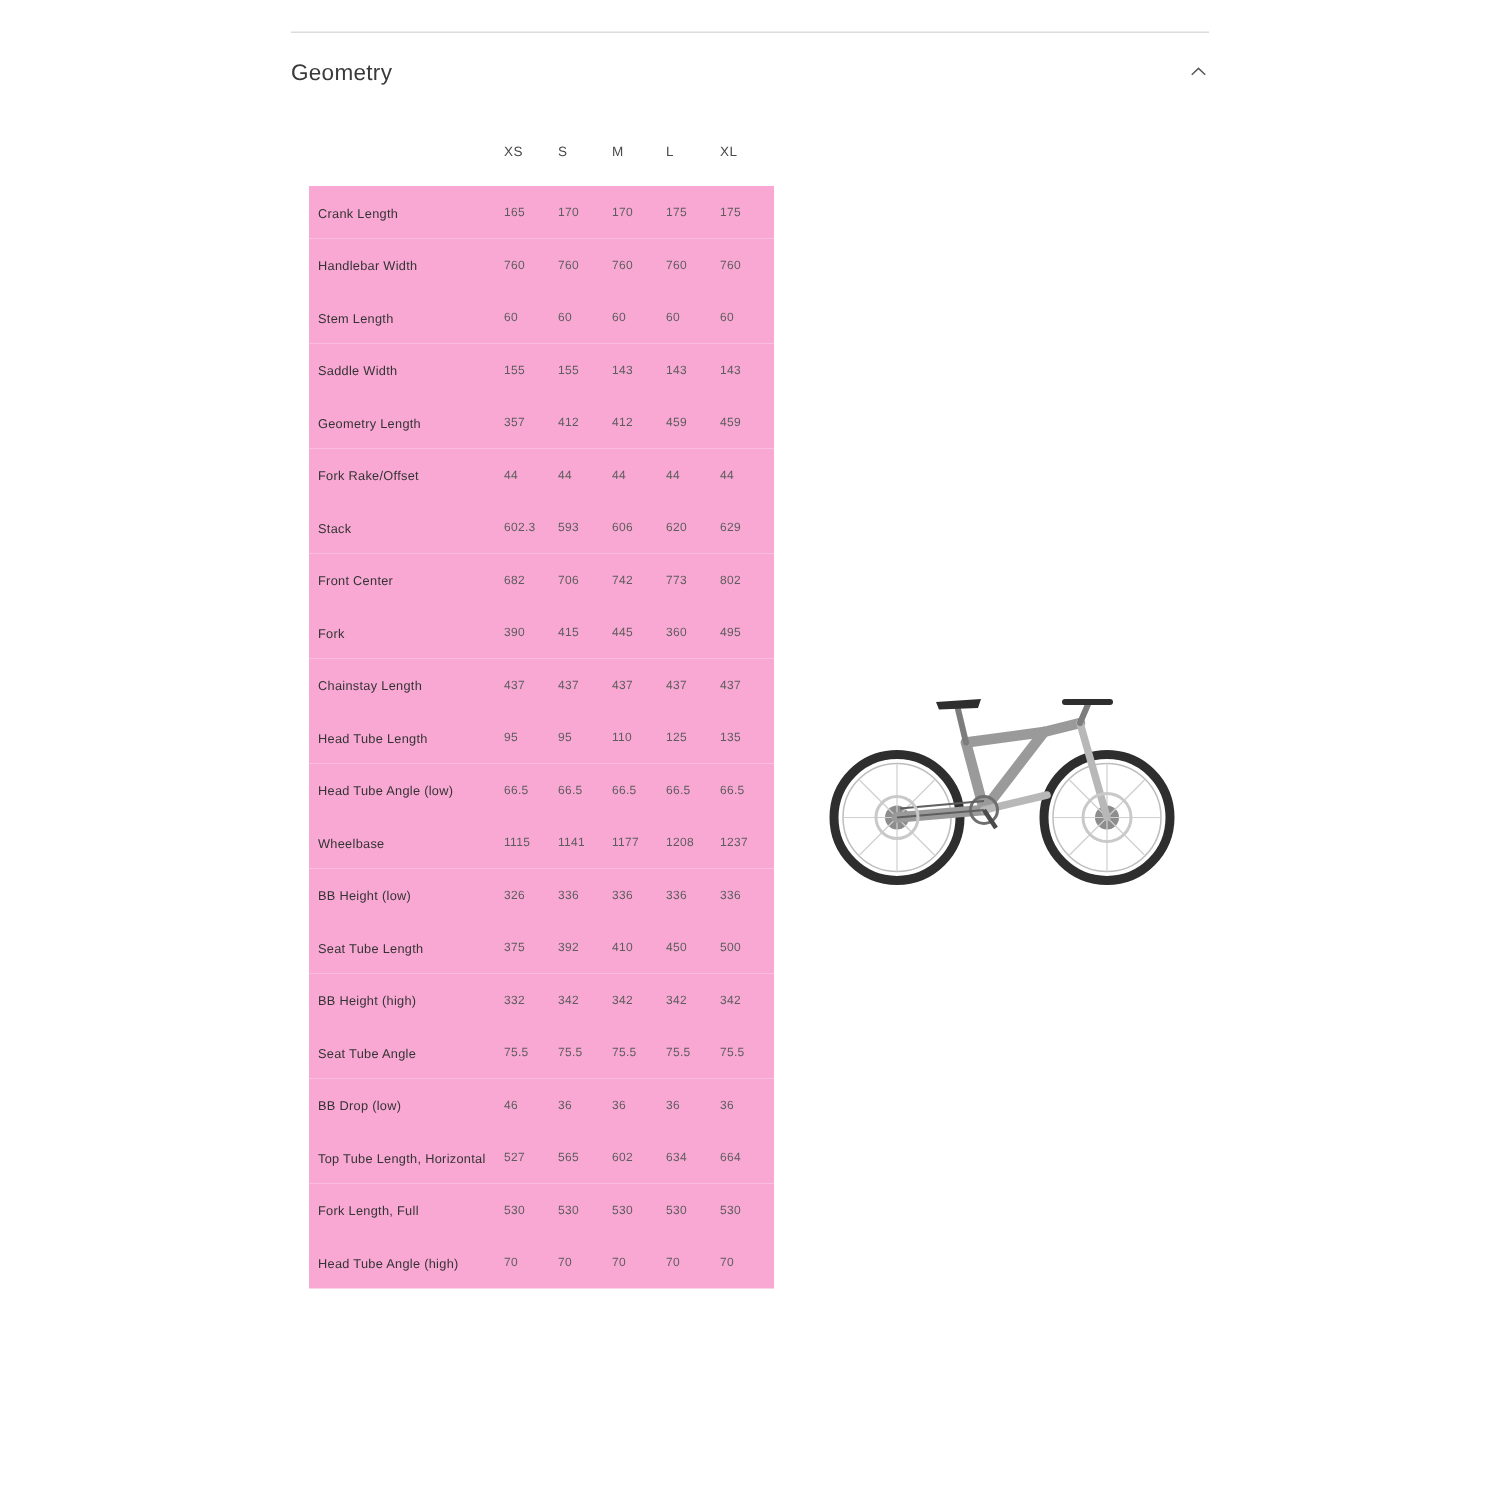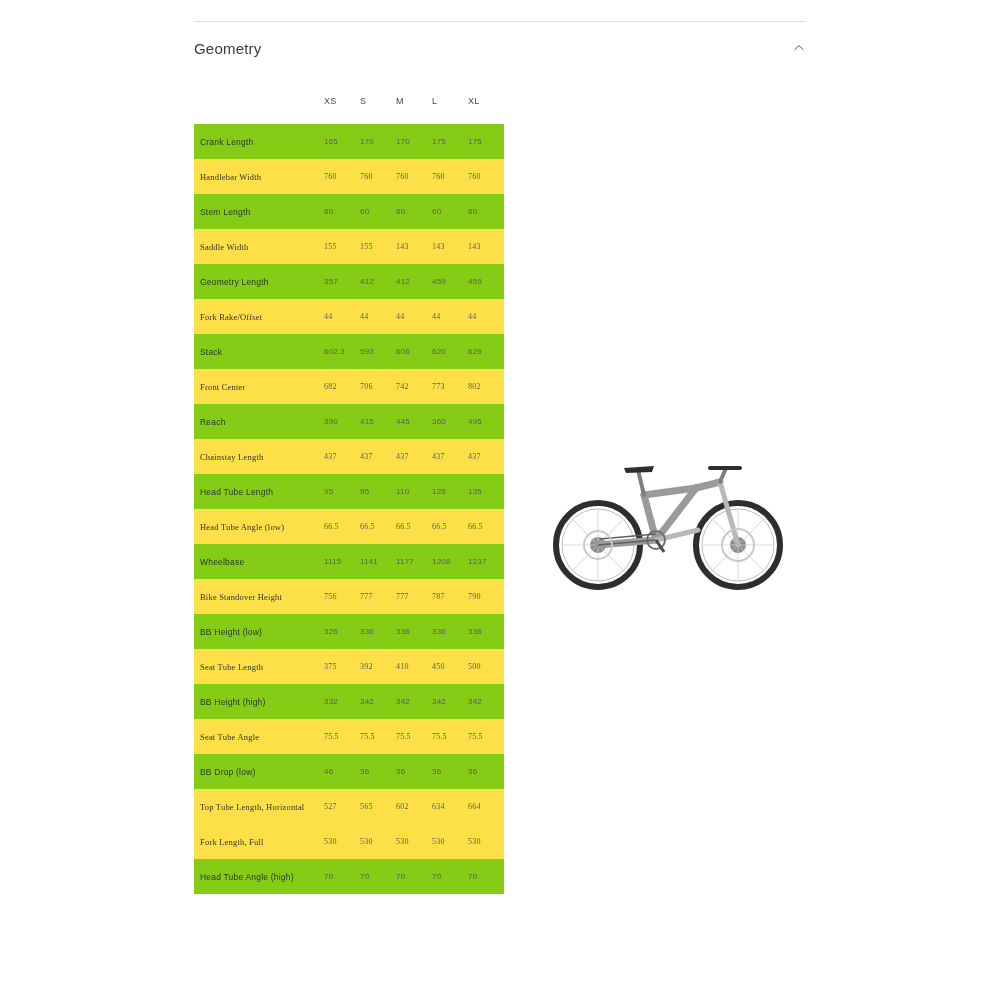--- a/index.html
+++ b/index.html
@@ -47,21 +47,21 @@
   .chevron {
     width: 14px;
     height: 14px;
     display: block;
   }
   .chevron svg { display: block; }
 
   
   .geo-table {
     position: absolute;
-    left: 194px;
+    left: 206px;
     top: 96px;
     width: 310px;
     border-collapse: collapse;
     table-layout: fixed;
   }
   .geo-table col.label-col { width: 130px; }
   .geo-table col.size-col { width: 36px; }
   .geo-table thead th {
     font-size: 9px;
     font-weight: 400;
@@ -77,22 +77,22 @@
     padding: 0;
     height: 35px;
     vertical-align: middle;
     letter-spacing: 0.2px;
   }
   .geo-table tbody td.row-label {
     font-size: 8.5px;
     color: #333333;
     padding-left: 6px;
   }
-  .geo-table tbody tr.odd { background: #84cc16; }
-  .geo-table tbody tr.even { background: #fde047; font-family: Liberation Serif, serif; }
+  .geo-table tbody tr.odd { background: #f9a8d4; }
+  .geo-table tbody tr.even { background: #f9a8d4; }
 
   
   .bike-figure {
     position: absolute;
     left: 548px;
     top: 440px;
     width: 240px;
     height: 150px;
   }
   .bike-figure svg { display: block; }
@@ -191,21 +191,21 @@
       </tr>
       <tr class="even">
         <td class="row-label">Front Center</td>
         <td>682</td>
         <td>706</td>
         <td>742</td>
         <td>773</td>
         <td>802</td>
       </tr>
       <tr class="odd">
-        <td class="row-label">Reach</td>
+        <td class="row-label">Fork</td>
         <td>390</td>
         <td>415</td>
         <td>445</td>
         <td>360</td>
         <td>495</td>
       </tr>
       <tr class="even">
         <td class="row-label">Chainstay Length</td>
         <td>437</td>
         <td>437</td>
@@ -229,28 +229,20 @@
         <td>66.5</td>
         <td>66.5</td>
       </tr>
       <tr class="odd">
         <td class="row-label">Wheelbase</td>
         <td>1115</td>
         <td>1141</td>
         <td>1177</td>
         <td>1208</td>
         <td>1237</td>
-      </tr>
-      <tr class="even">
-        <td class="row-label">Bike Standover Height</td>
-        <td>756</td>
-        <td>777</td>
-        <td>777</td>
-        <td>787</td>
-        <td>790</td>
       </tr>
       <tr class="odd">
         <td class="row-label">BB Height (low)</td>
         <td>326</td>
         <td>336</td>
         <td>336</td>
         <td>336</td>
         <td>336</td>
       </tr>
       <tr class="even">

